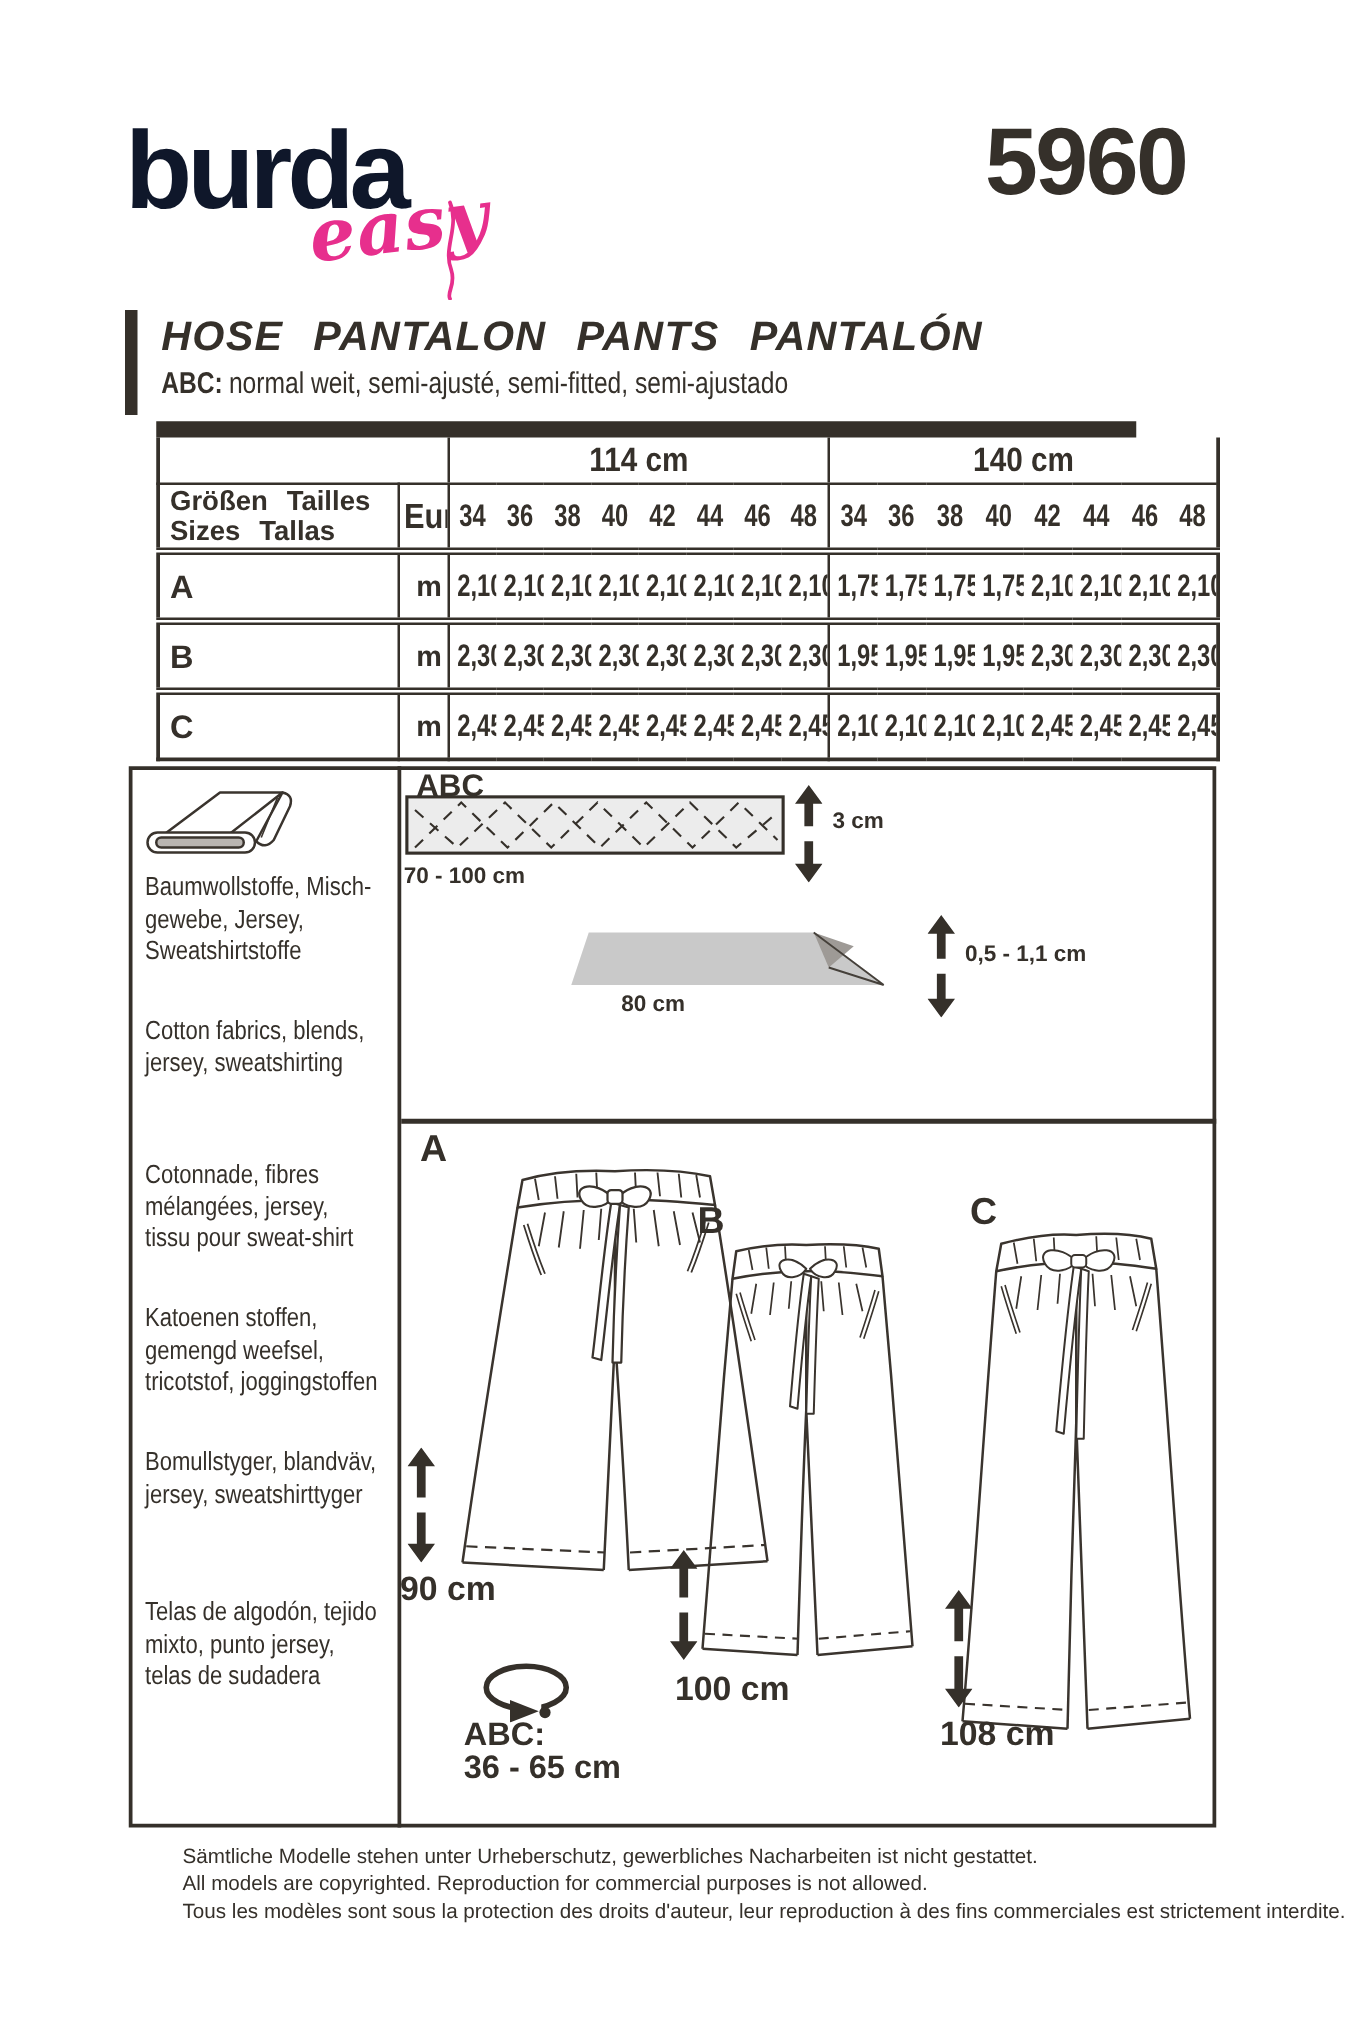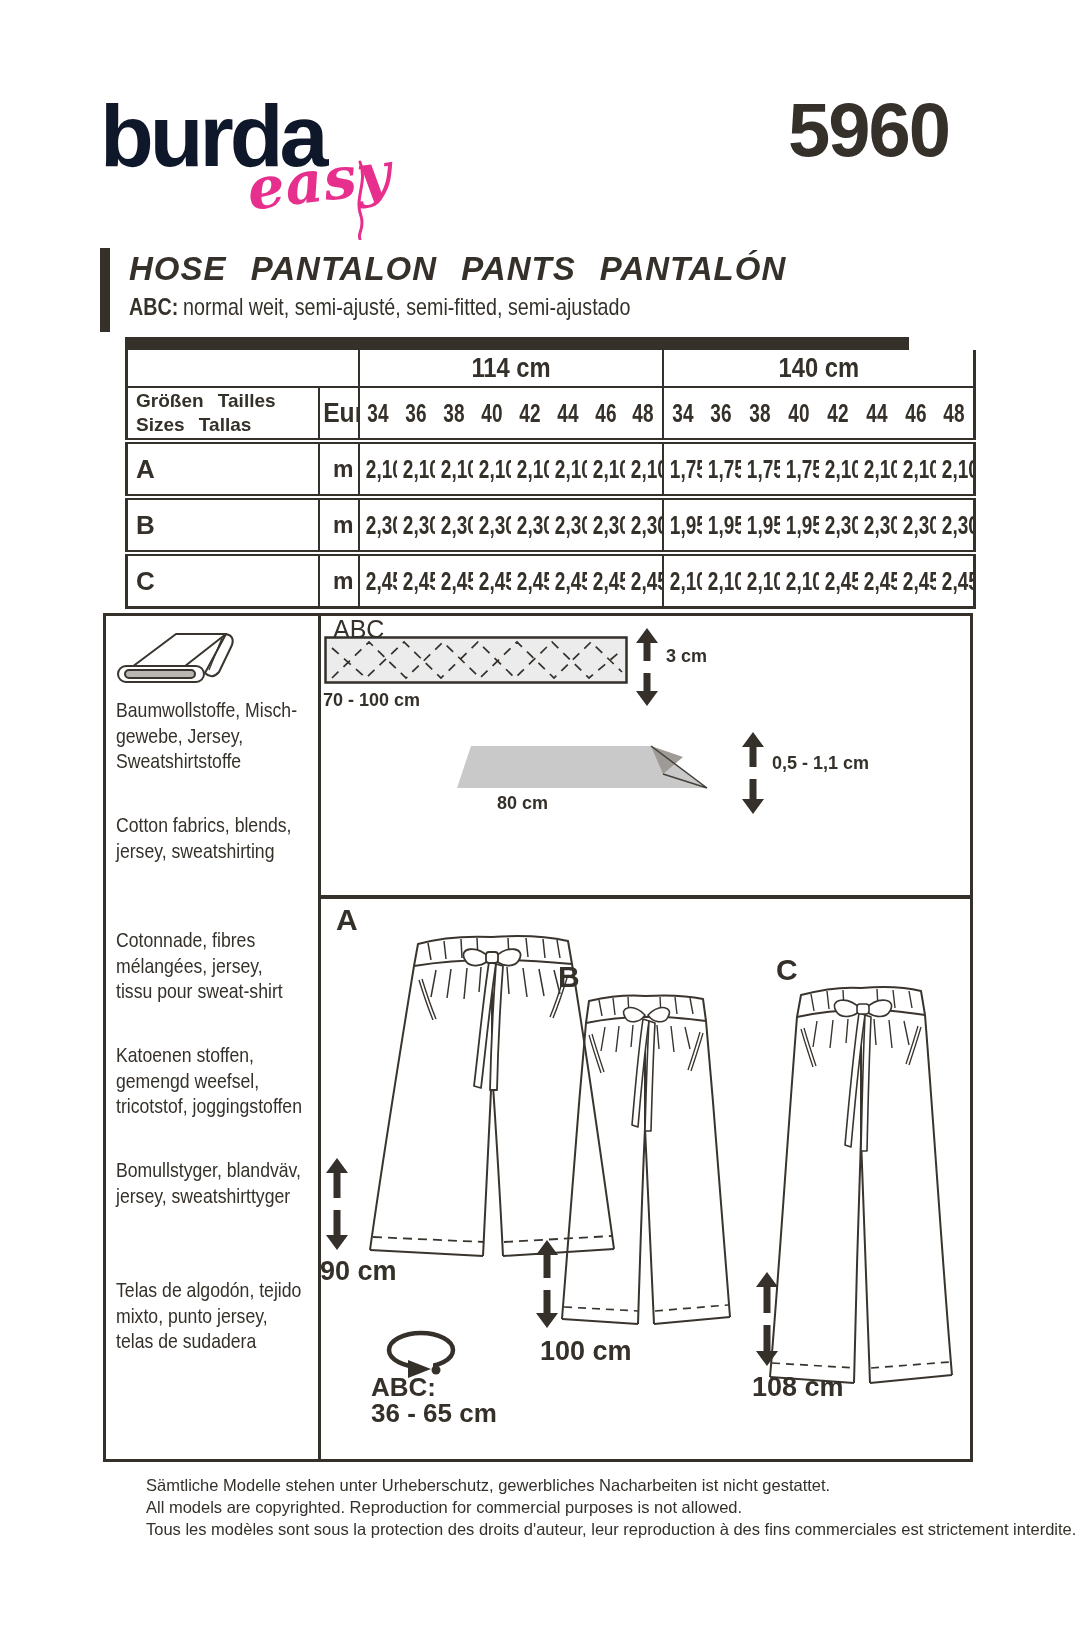--- a/index.html
+++ b/index.html
@@ -27,36 +27,36 @@
   .size-table td{text-align:center;padding:0;font-size:25px;overflow:hidden;}
   .size-table .cv{display:inline-block;transform:scaleX(0.76);transform-origin:center;white-space:nowrap;}
   .size-table .gv{display:inline-block;transform:scaleX(0.88);transform-origin:center;white-space:nowrap;}
   tr.r-widths td{height:36px;font-size:27px;border-bottom:2.5px solid #35302a;}
   tr.r-sizes td{height:50px;border-bottom:6px double #35302a;}
   tr.sep td{border-bottom:6px double #35302a;}
   tr.r-data td{height:50px;}
   .size-table .vl{border-left:2.5px solid #35302a;}
   .size-table .vll{border-left:2px solid #35302a;}
   .size-table .lbl{text-align:left;padding-left:8px;}
-  .size-table .lbl .ln{font-size:19px;line-height:24px;word-spacing:9px;white-space:nowrap;}
+  .size-table .lbl .ln{font-size:22px;line-height:24px;word-spacing:9px;white-space:nowrap;}
   .size-table .view{font-size:26px;}
   .size-table .eur{font-size:28px;text-align:right;}
   .size-table .unit{font-size:23px;text-align:right;padding-right:4px;}
 
   
   .main-box{left:103px;top:613px;width:864px;height:843px;border:3px solid #35302a;}
   .v-div{left:318px;top:613px;width:3px;height:849px;background:#35302a;}
   .h-div{left:321px;top:895px;width:652px;height:3.5px;background:#35302a;}
 
   .fab-note{font-size:21px;line-height:25.5px;width:250px;transform:scaleX(0.84);
             transform-origin:left top;white-space:nowrap;}
   .meas{font-weight:bold;font-size:18px;white-space:nowrap;}
   .meas-sm{font-weight:bold;font-size:26px;line-height:27px;white-space:nowrap;}
   .view-letter{font-weight:bold;font-size:30px;}
-  .abc-label{font-weight:normal;font-size:25px;}
+  .abc-label{font-weight:bold;font-size:25px;}
 
   .footer-line{font-size:16.5px;line-height:22px;white-space:nowrap;margin-left:46px;}
   .copyright{font-size:19px;white-space:nowrap;}
 </style>
 </head>
 <body>
 
 <div class="page">
 
   <div class="abs logo-main" style="left:100px;top:92px;">burda</div>

